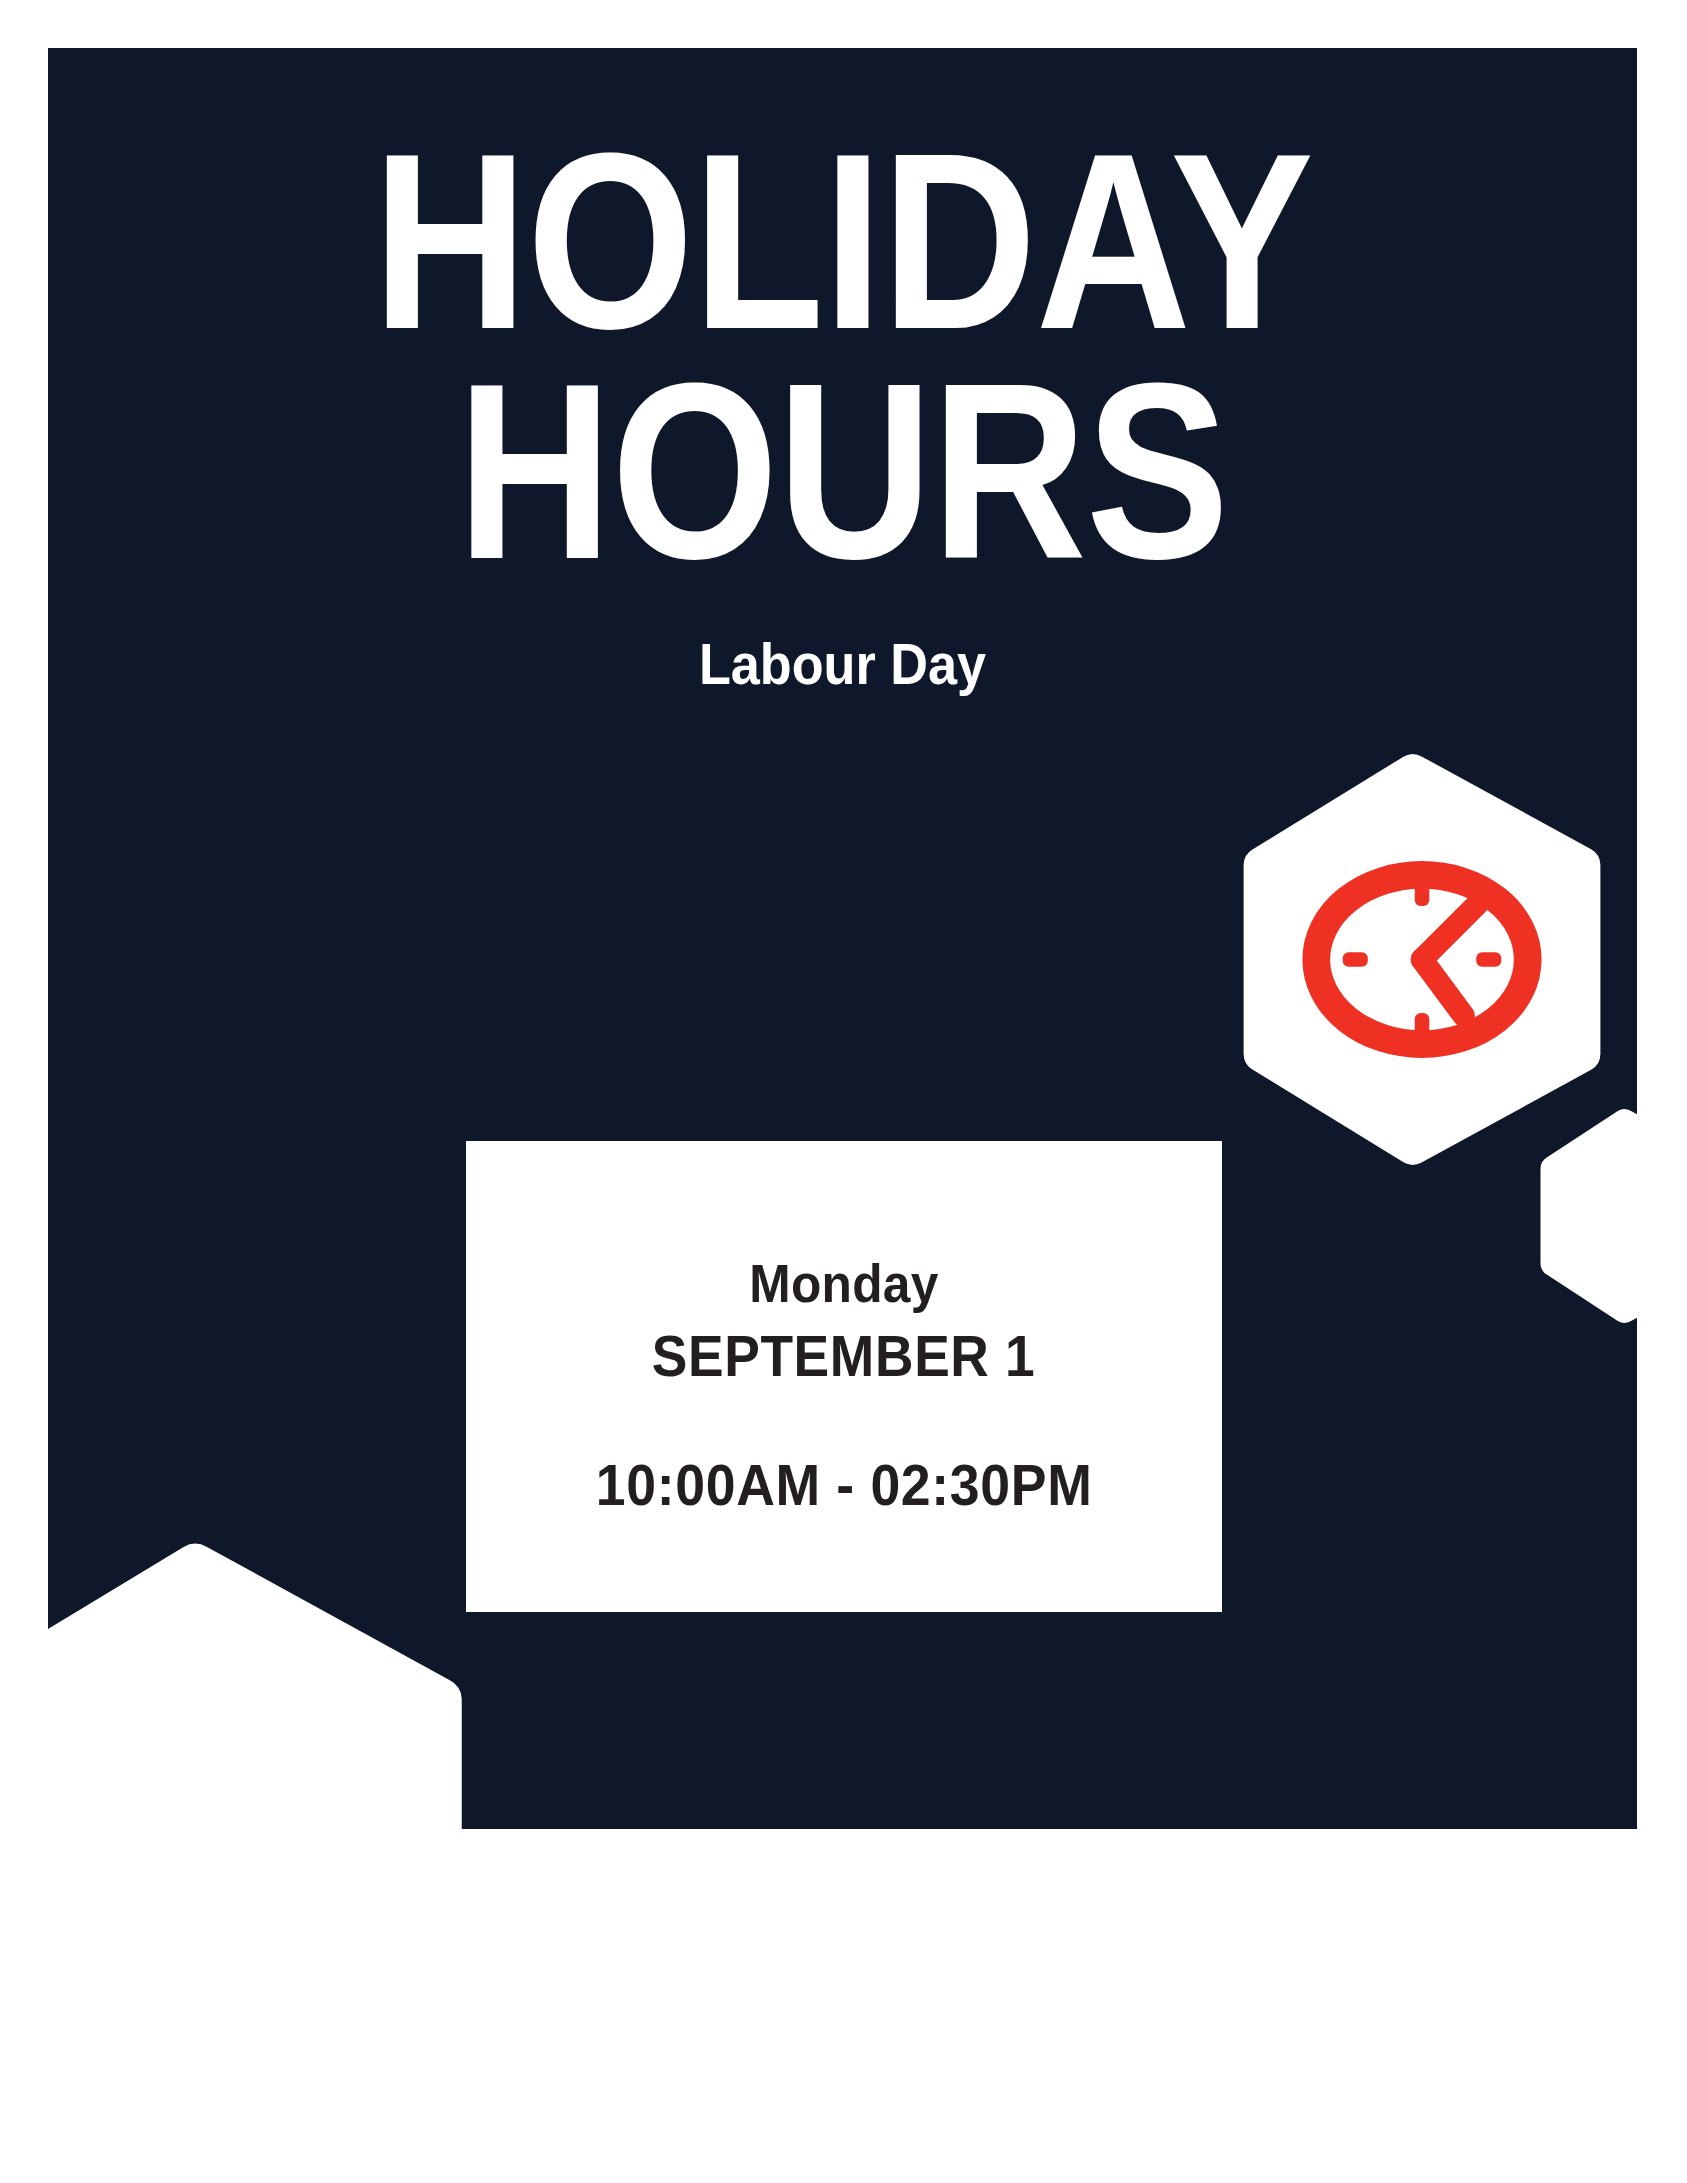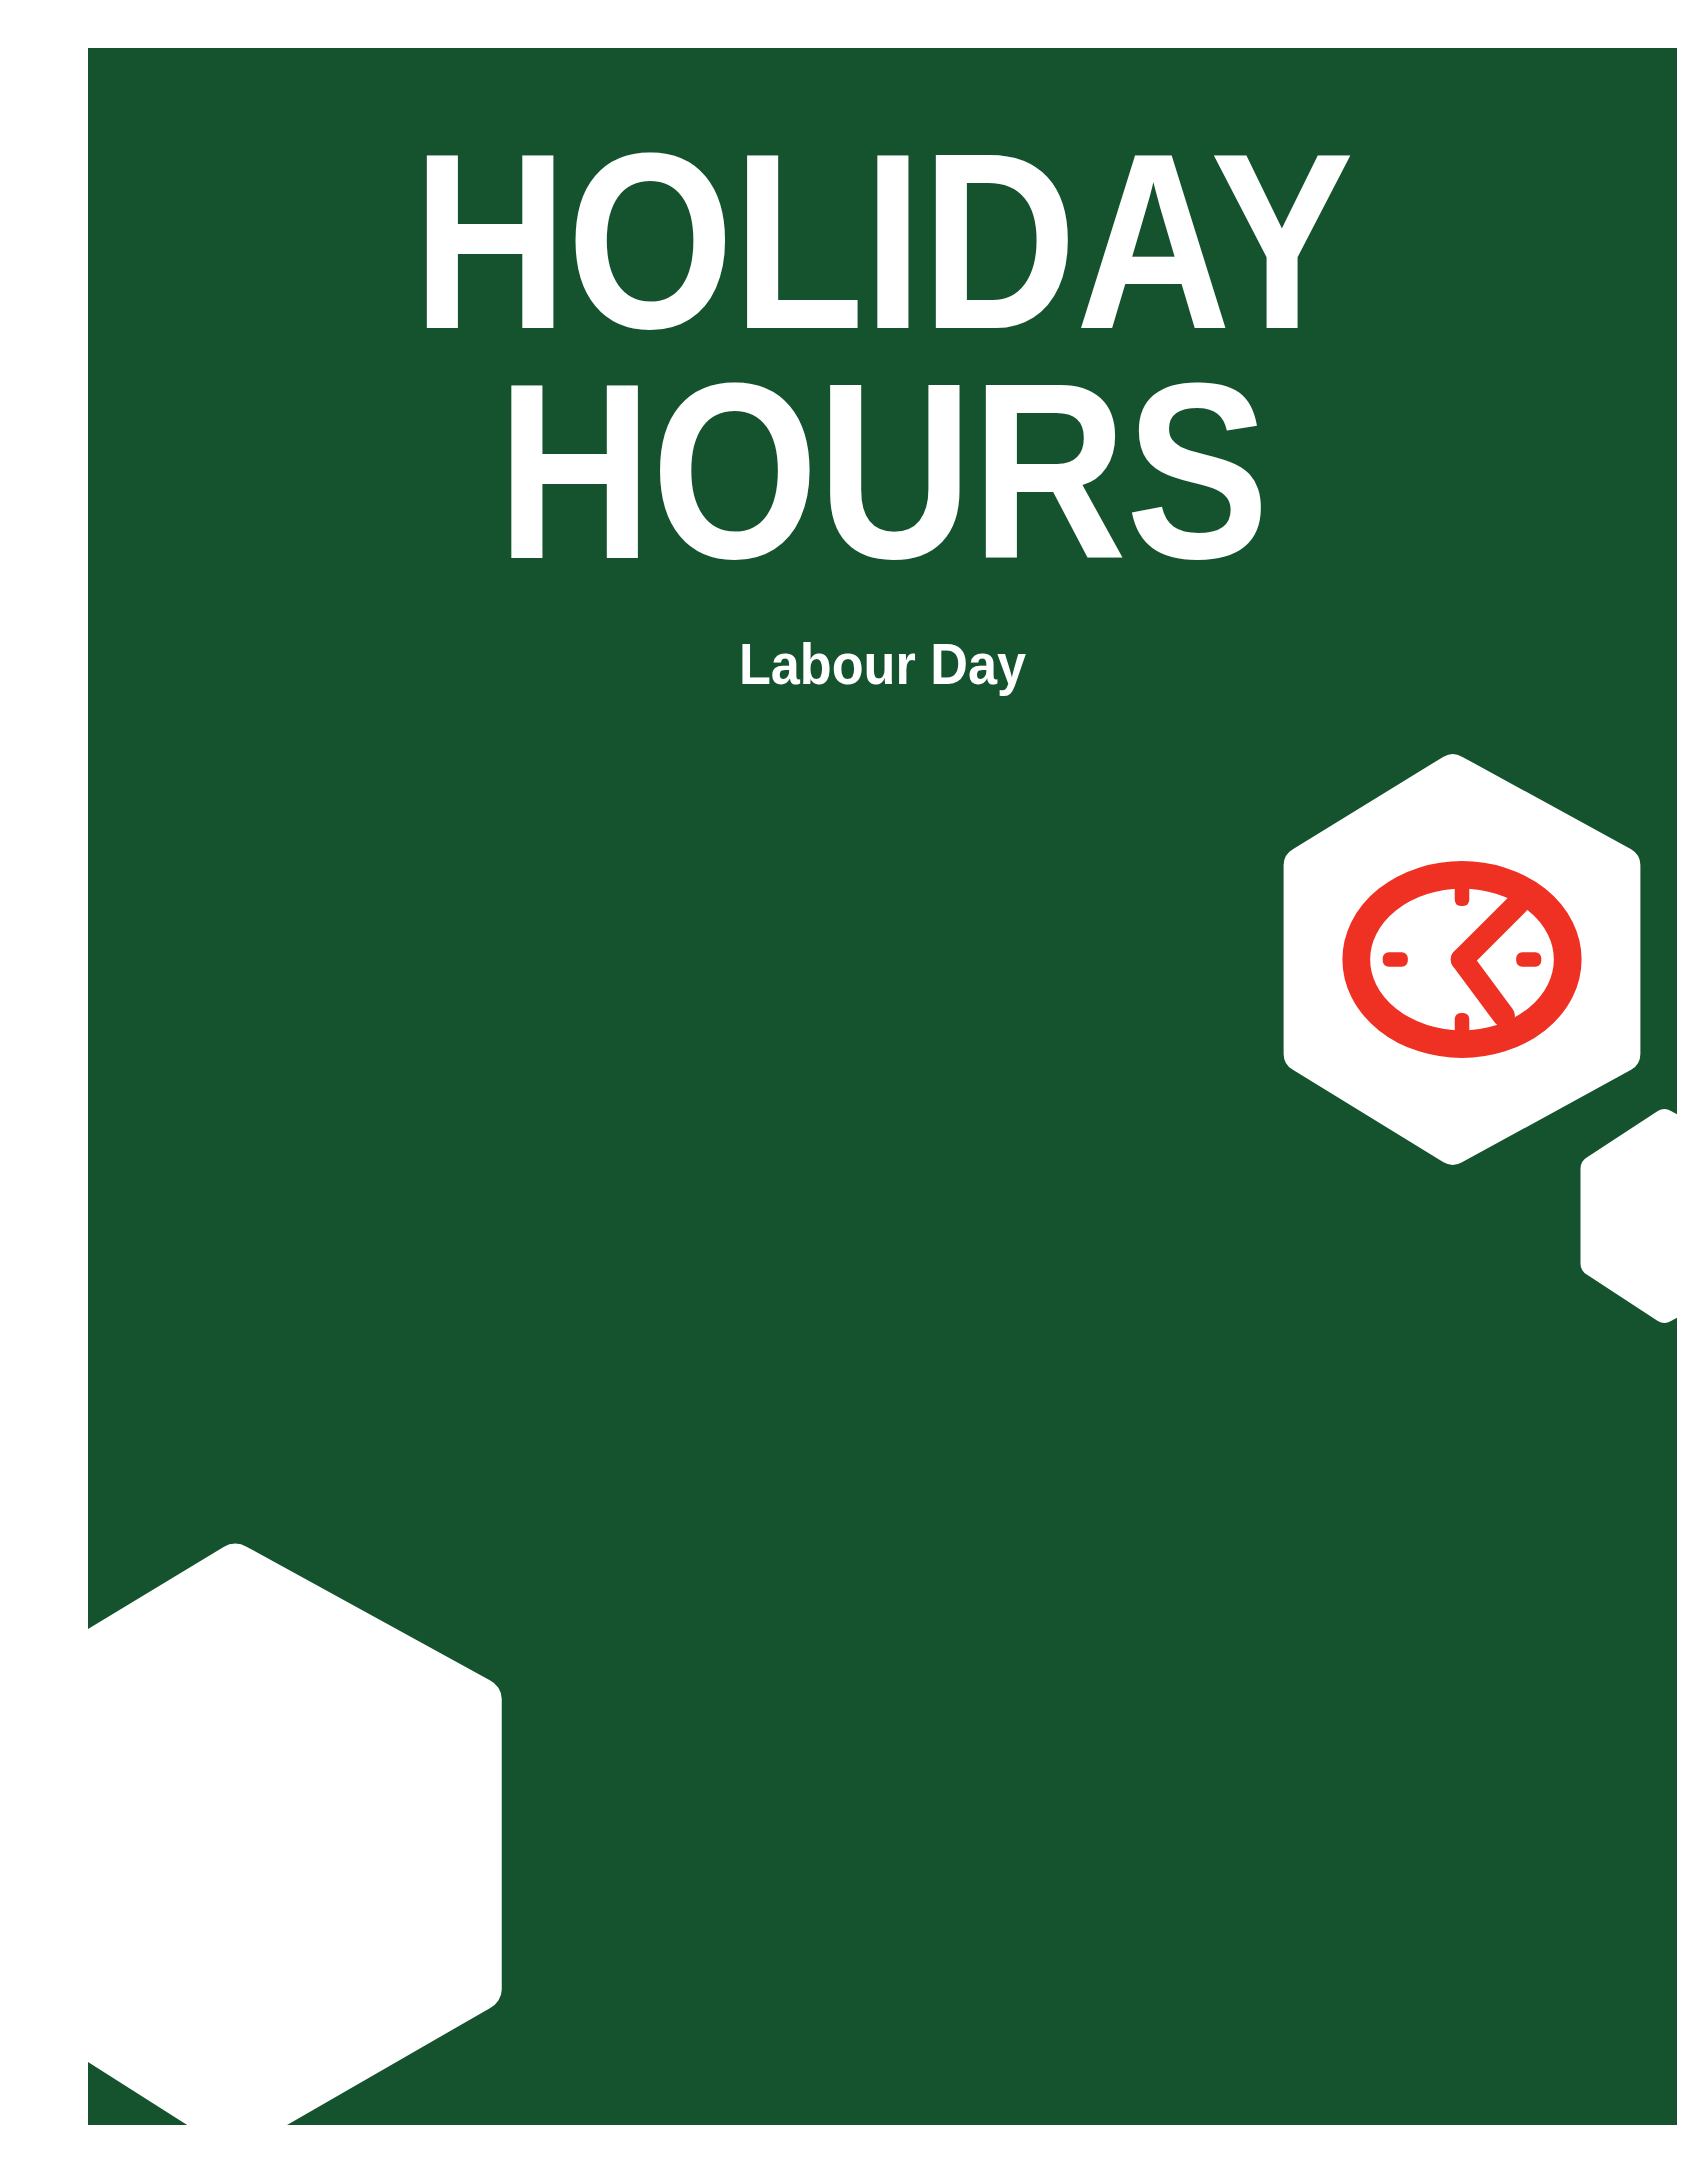--- a/index.html
+++ b/index.html
@@ -20,24 +20,23 @@
     height: 2183px;
     background: #ffffff;
   }
 
   
   .red-panel {
     position: absolute;
     left: 48px;
     top: 48px;
     width: 1589px;
-    height: 2077px;
-    background: #14532d;
+    height: 1781px;
+    background: #0f172a;
     overflow: hidden;
-    margin-left: 40px;
   }
 
   
   .headline-block {
     position: absolute;
     left: 0;
     top: 79px;
     width: 1589px;
     text-align: center;
   }
@@ -212,16 +211,21 @@
                  a32 32 0 0 1 -34 0
                  L32 708
                  a32 32 0 0 1 -18 -28
                  L14 240
                  a32 32 0 0 1 18 -28
                  L366 10
                  a32 32 0 0 1 34 0 Z"></path>
       </svg>
     </div>
 
+    <div class="info-card">
+      <div class="card-day">Monday</div>
+      <div class="card-date">SEPTEMBER 1</div>
+      <div class="card-time">10:00AM - 02:30PM</div>
+    </div>
 
   </div>
 </div>
 
 
 </body></html>

